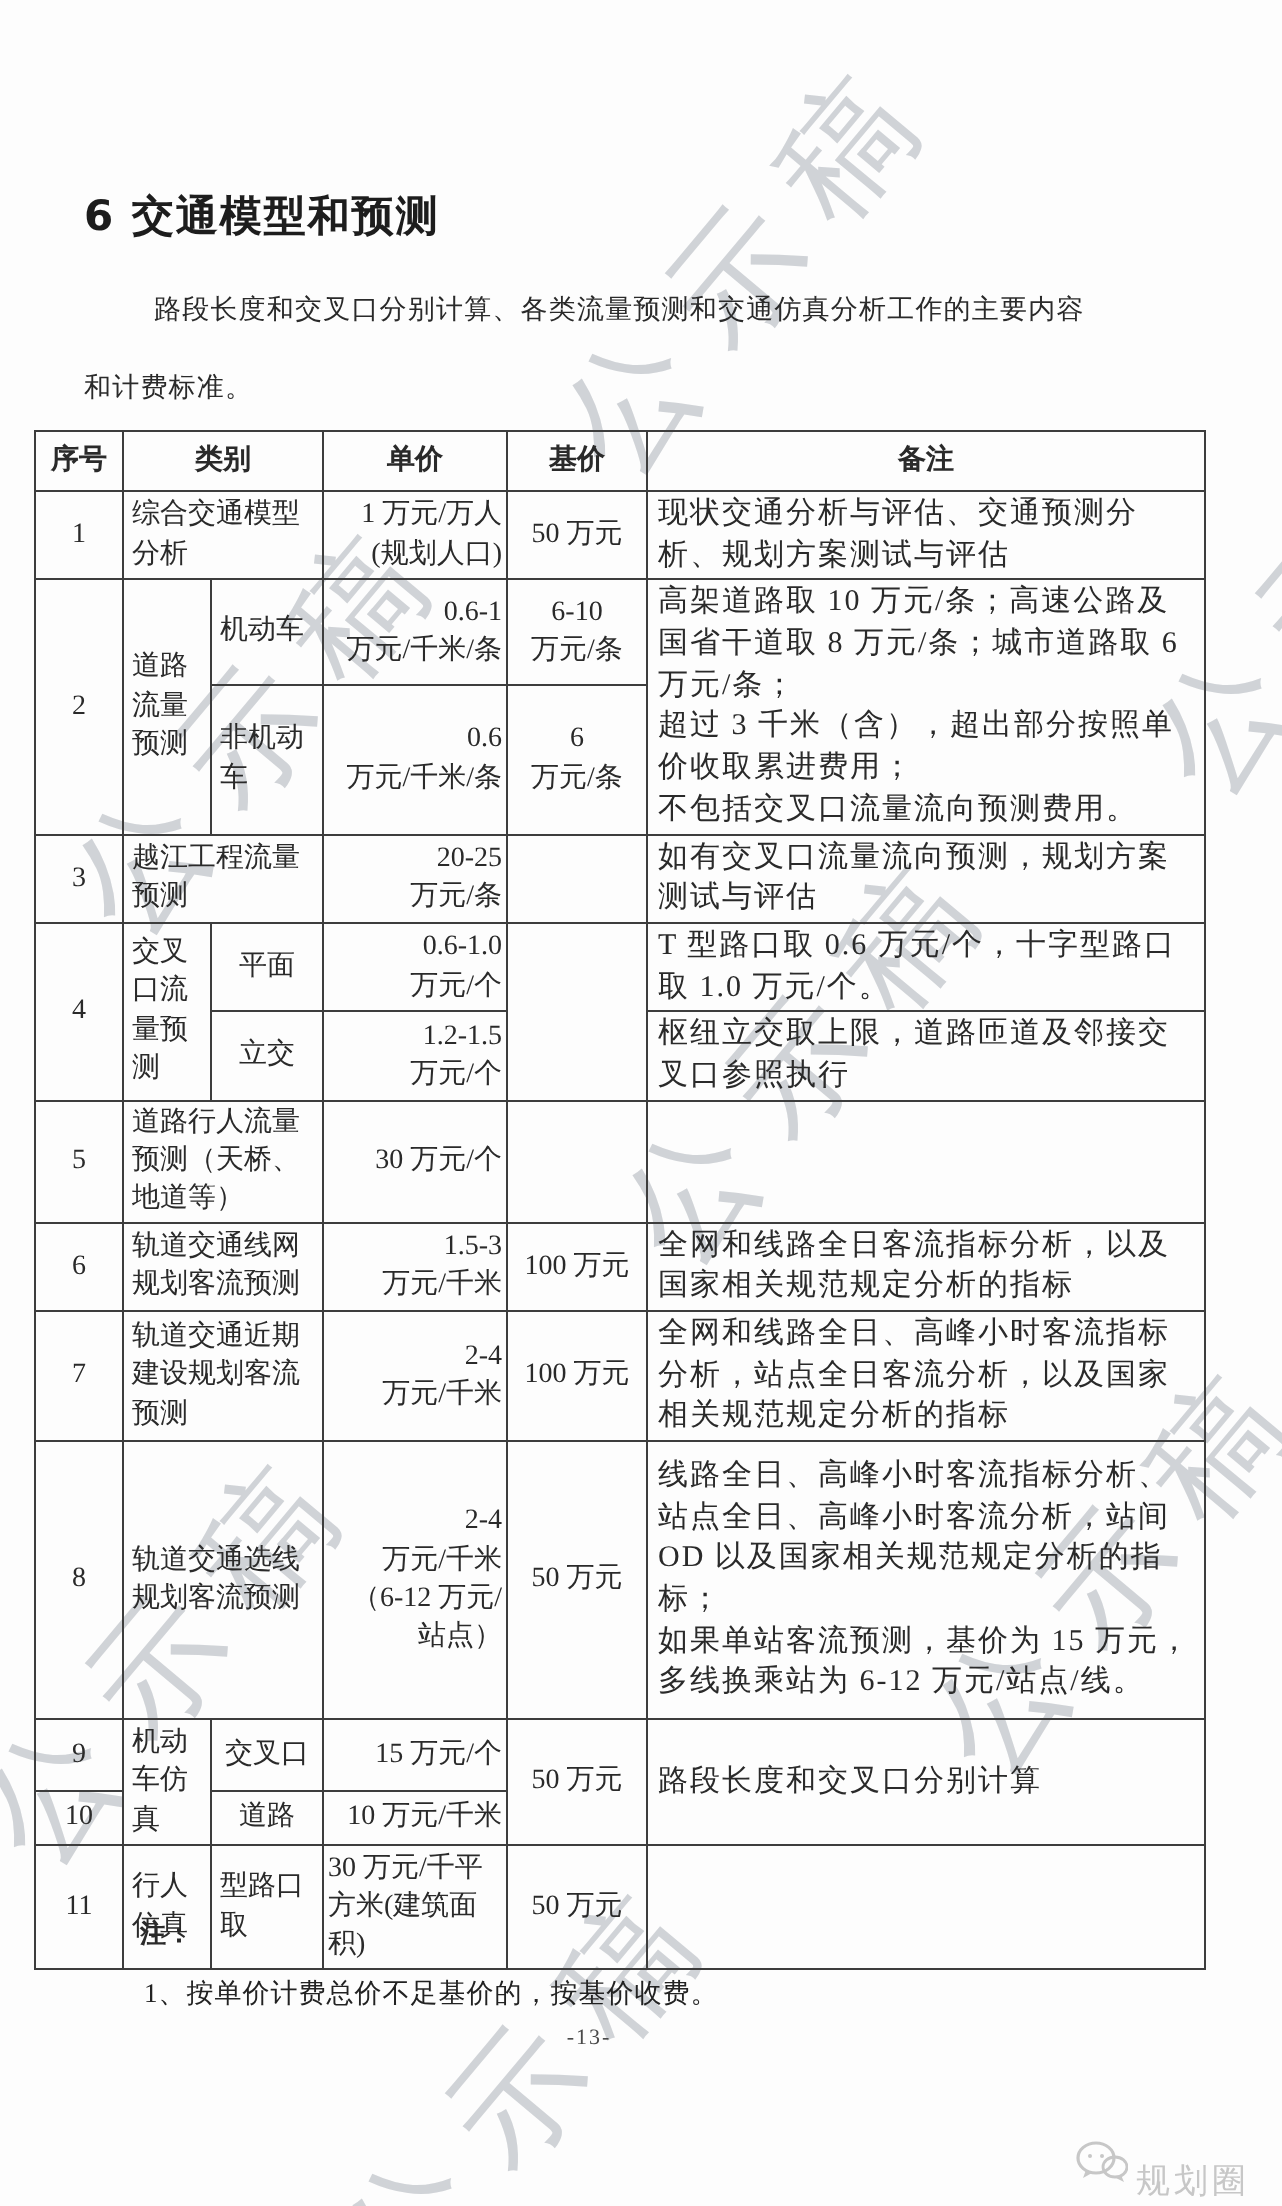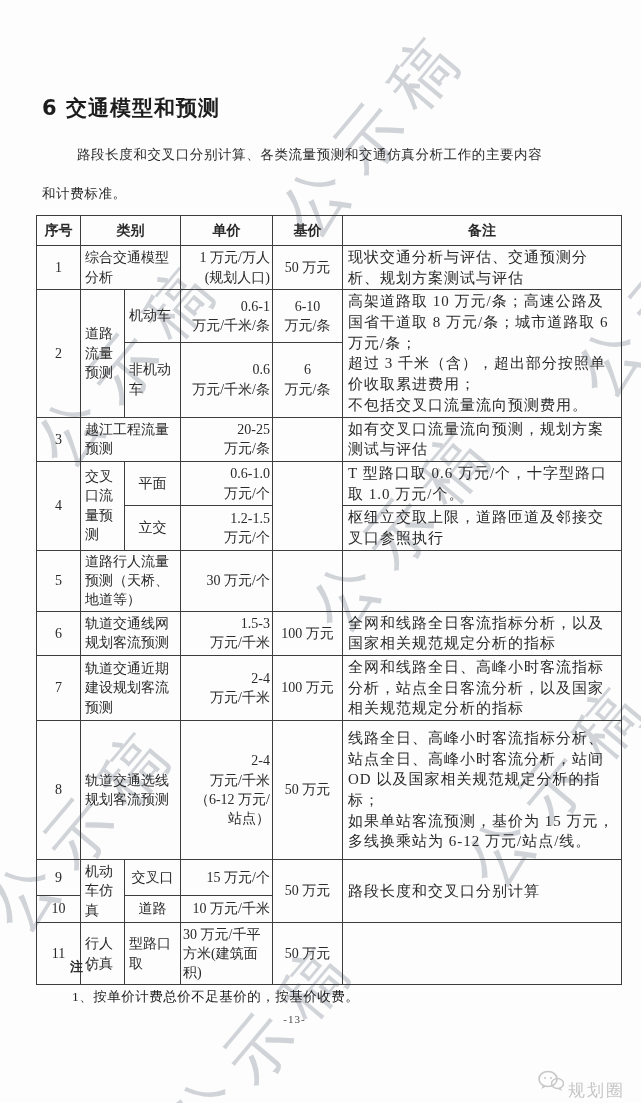--- a/index.html
+++ b/index.html
@@ -26,21 +26,21 @@
   .wm-g{left:140px; top:997px;}
   .content{position:relative; z-index:1;}
   .title{
     position:absolute; left:42px; top:94px; margin:0;
     font-family:"DejaVu Sans","Liberation Sans",sans-serif;
     font-size:21px; font-weight:bold; color:#1d1d1d; letter-spacing:1px;
   }
   .intro1{position:absolute; left:77px; top:146px; margin:0; font-size:13.5px; letter-spacing:0.6px;}
   .intro2{position:absolute; left:42px; top:185px; margin:0; font-size:13.5px; letter-spacing:0.6px;}
   table.fee{
-    position:absolute; left:36px; top:215px; width:585px;
+    position:absolute; left:17px; top:215px; width:585px;
     border-collapse:collapse; table-layout:fixed;
   }
   .fee th,.fee td{
     border:1px solid #3d3d3d;
     font-size:14px; line-height:1.38;
     padding:1px 4px; vertical-align:middle;
     white-space:pre-line; overflow:hidden;
   }
   .fee th{
     font-family:"DejaVu Sans","Liberation Sans",sans-serif;

